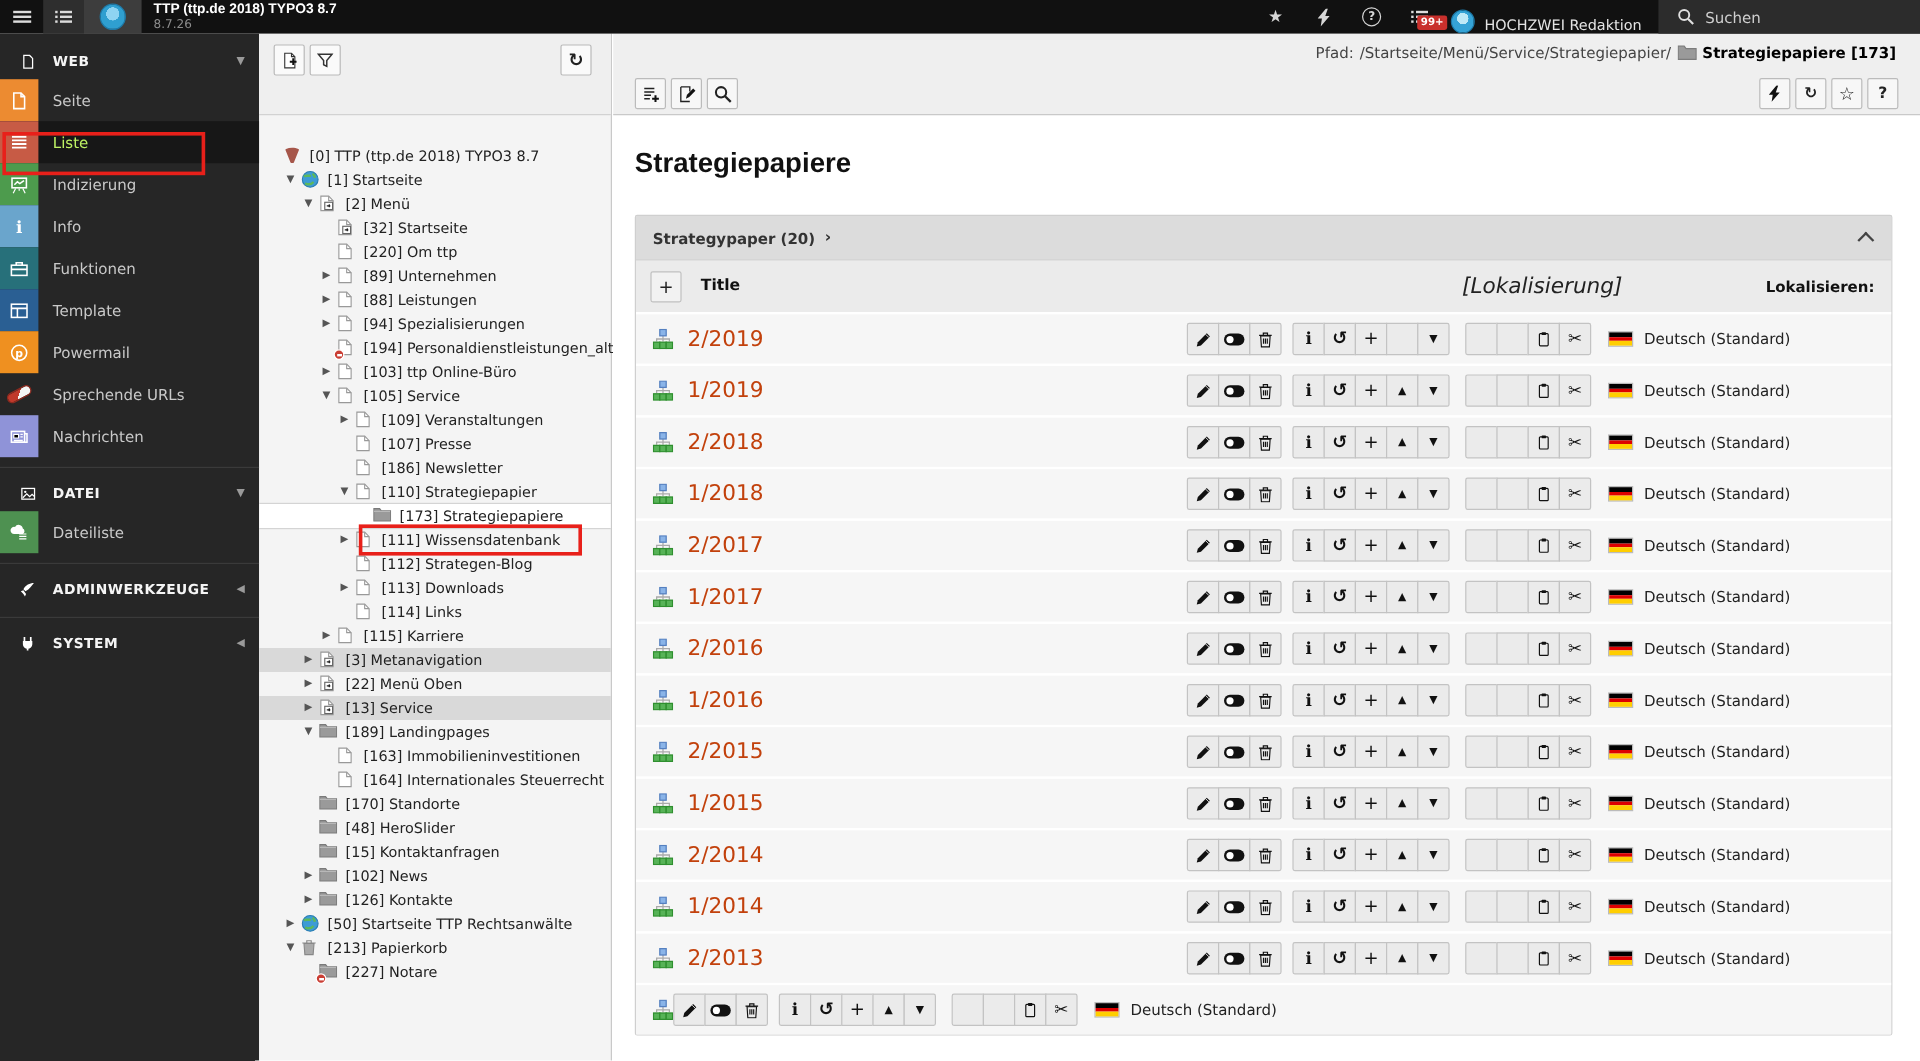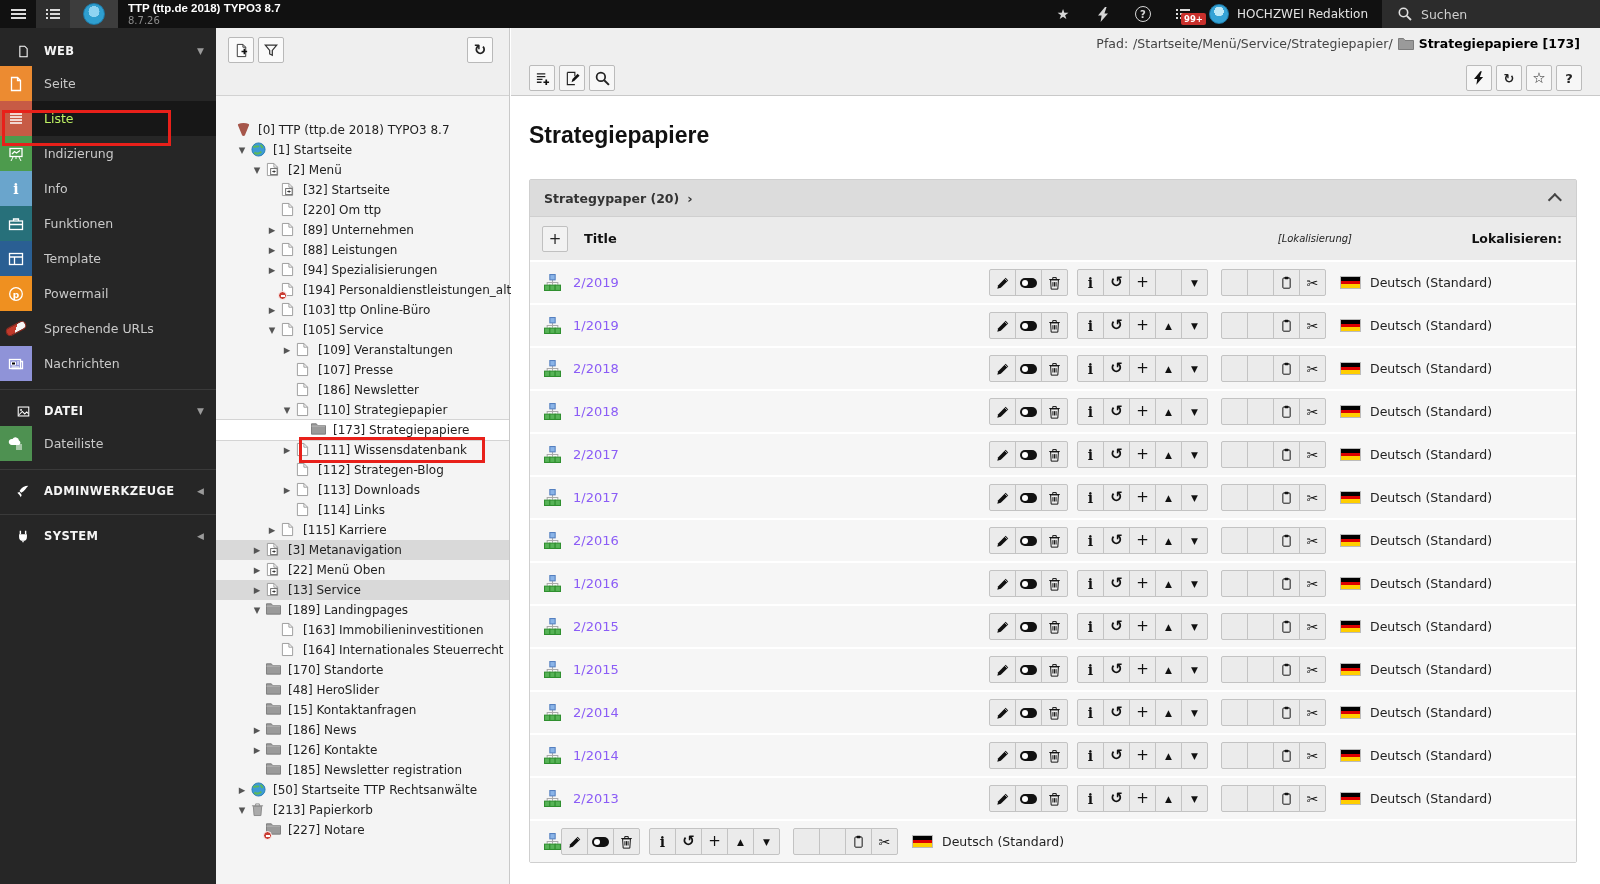--- a/index.html
+++ b/index.html
@@ -18,21 +18,21 @@
   .modicon i::before { content:""; position:absolute; left:-4px; top:0; width:2px; height:2px; background:#dcdcdc; }
   .tb-logo { width:48px; background:#3d3d3d; display:flex; align-items:center; justify-content:center; }
   .sitelogo { width:22px; height:22px; border-radius:50%; background:radial-gradient(circle at 50% 38%, #8fd4f2 0 34%, #2f9fd0 35% 100%); border:1px solid #1d7aa8; }
   .tb-title { display:flex; flex-direction:column; justify-content:center; padding-left:10px; }
   .tb-title .t { font-family:"Liberation Sans",sans-serif; font-weight:bold; font-size:11.5px; color:#fff; line-height:13px; }
   .tb-title .v { font-size:10px; color:#8d8d8d; line-height:11px; }
   .tb-right { margin-left:auto; display:flex; align-items:stretch; }
   .tb-ic { width:40px; display:flex; align-items:center; justify-content:center; position:relative; color:#d6d6d6; font-size:14px; cursor:pointer; }
   .tb-ic svg { display:block; }
   .badge { position:absolute; left:18px; top:13px; background:#c9302c; color:#fff; font-size:8.5px; font-weight:bold; padding:1px 3px; border-radius:2px; line-height:10px; }
-  .tb-user { display:flex; align-items:center; gap:8px; padding:0 14px 0 6px; cursor:pointer; }
+  .tb-user { display:flex; align-items:flex-end; gap:8px; padding:0 14px 0 6px; cursor:pointer; }
   .avatar { width:20px; height:20px; border-radius:50%; background:radial-gradient(circle at 50% 36%, #bfe9f7 0 32%, #35a3d6 33% 100%); border:1px solid #1d7aa8; }
   .tb-user .name { font-size:12px; color:#e4e4e4; }
   .tb-search { width:218px; background:#2c2c2c; display:flex; align-items:center; gap:9px; padding-left:16px; cursor:text; }
   .tb-search .ph { font-size:12.5px; color:#cfcfcf; }
 
   
   .modulemenu { position:absolute; left:0; top:28px; width:216px; height:856px; background:#262626; padding-top:8px; }
   .mm-head { height:30px; display:flex; align-items:center; padding:0 12px 0 14px; cursor:pointer; }
   .mm-head .hic { width:18px; margin-right:12px; display:flex; justify-content:center; }
   .mm-head .hlabel { font-size:11.5px; font-weight:bold; color:#f5f5f5; letter-spacing:.4px; }
@@ -73,27 +73,27 @@
   .page-title { margin:26px 0 0 18px; font-family:"Liberation Sans",sans-serif; font-weight:bold; font-size:23px; color:#111; }
 
   .panel { margin:30px 18px 0 18px; width:1048px; border:1px solid #cfcfcf; border-radius:2px; }
   .panel-head { height:36px; background:#dcdcdc; display:flex; align-items:center; padding:0 14px; }
   .panel-head .ptitle { font-size:12.5px; font-weight:bold; color:#333; }
   .panel-head .chev-r { margin-left:8px; font-weight:bold; color:#333; font-size:13px; }
   .collapse-ic { margin-left:auto; width:10px; height:10px; border-left:2px solid #444; border-top:2px solid #444; transform:rotate(45deg) translateY(3px); cursor:pointer; }
   .colhead { height:44px; background:#ebebeb; display:flex; align-items:center; padding:0 12px; border-top:1px solid #cfcfcf; }
   .colhead .addbtn { width:26px; height:26px; background:#f2f2f2; border:1px solid #c0c0c0; border-radius:2px; display:flex; align-items:center; justify-content:center; font-size:15px; color:#222; cursor:pointer; }
   .colhead .cl-title { font-size:13px; font-weight:bold; margin-left:16px; color:#111; }
-  .colhead .cl-loc { margin-left:auto; font-size:10px; font-style:italic; color:#222; }
+  .colhead .cl-loc { margin-left:auto; font-size:18px; font-style:italic; color:#222; }
   .colhead .cl-localize { width:212px; text-align:right; font-size:12.5px; font-weight:bold; color:#111; padding-right:2px; }
 
   .rows {}
   .trow { height:43px; display:flex; align-items:center; background:#f6f6f6; border-top:2px solid #fff; padding:0 12px; }
   .trow .ric { width:17px; height:17px; margin-left:2px; flex:none; }
-  .trow .rtitle { font-size:13px; color:#8b5cf6; margin-left:12px; flex:1; }
+  .trow .rtitle { font-size:18px; color:#c2410c; margin-left:12px; flex:1; }
   .bgroup { display:flex; }
   .bgroup + .bgroup { margin-left:9px; }
   .bgroup.g3 { margin-left:13px; }
   .btn { width:27px; height:27px; background:#ebebeb; border:1px solid #c3c3c3; margin-left:-1px; display:flex; align-items:center; justify-content:center; color:#111; font-size:12px; cursor:pointer; }
   .btn:first-child { margin-left:0; border-radius:2px 0 0 2px; }
   .btn:last-child { border-radius:0 2px 2px 0; }
   .btn.ghost { cursor:default; }
   .btn .arr { font-size:9px; }
   .btn .plus { font-size:15px; line-height:15px; }
   .btn .hist { font-size:15px; font-weight:bold; line-height:15px; }
@@ -627,40 +627,31 @@
           <span class="tlabel">[15] Kontaktanfragen</span>
         </div>
         <div class="tree-row" style="padding-left:50px">
           <span class="exp" style="left:36px">▶</span>
           <span class="tic">
             <svg width="15" height="13" viewBox="0 0 16 13">
               <path d="M.5 1.5h5.2l1.5 2h8.3v9H.5z" fill="#9a9a9a" stroke="#7a7a7a"></path>
               <path d="M.5 4h14.5" stroke="#b8b8b8"></path>
             </svg>
           </span>
-          <span class="tlabel">[186] News</span>
+          <span class="tlabel">[102] News</span>
         </div>
         <div class="tree-row" style="padding-left:50px">
           <span class="exp" style="left:36px">▶</span>
           <span class="tic">
             <svg width="15" height="13" viewBox="0 0 16 13">
               <path d="M.5 1.5h5.2l1.5 2h8.3v9H.5z" fill="#9a9a9a" stroke="#7a7a7a"></path>
               <path d="M.5 4h14.5" stroke="#b8b8b8"></path>
             </svg>
           </span>
           <span class="tlabel">[126] Kontakte</span>
-        </div>
-        <div class="tree-row" style="padding-left:50px">
-          <span class="tic">
-            <svg width="15" height="13" viewBox="0 0 16 13">
-              <path d="M.5 1.5h5.2l1.5 2h8.3v9H.5z" fill="#9a9a9a" stroke="#7a7a7a"></path>
-              <path d="M.5 4h14.5" stroke="#b8b8b8"></path>
-            </svg>
-          </span>
-          <span class="tlabel">[185] Newsletter registration</span>
         </div>
         <div class="tree-row" style="padding-left:35px">
           <span class="exp" style="left:21px">▶</span>
           <span class="tic">
             <svg width="15" height="15" viewBox="0 0 16 16">
               <circle cx="8" cy="8" r="7" fill="#3c9bd6" stroke="#2a7db2"></circle>
               <path d="M2.5 5.5c2-1.8 4 .3 6-1.2M3.5 11.5c2.5 1.3 5.5 1 7.5-1.2M10 3c1.5 1 2 2 2.2 3.5" stroke="#5cb85c" stroke-width="2.2" fill="none"></path>
             </svg>
           </span>
           <span class="tlabel">[50] Startseite TTP Rechtsanwälte</span>

